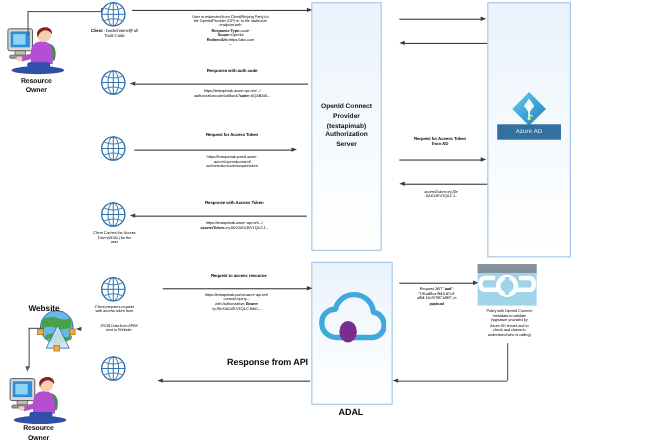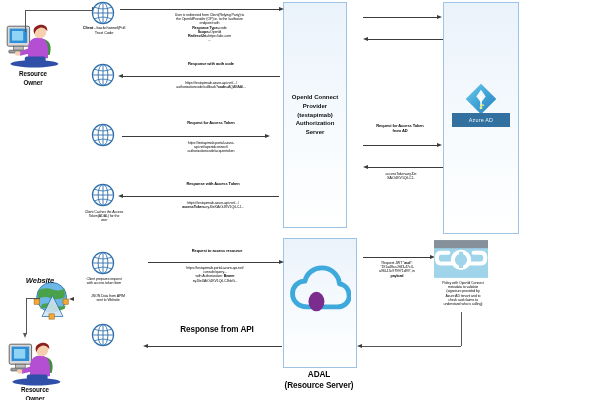--- a/index.html
+++ b/index.html
@@ -27,21 +27,21 @@
     line-height: 1.18;
     color: #0a0a0a;
     letter-spacing: -0.1px;
   }
   .t-label-bold { font-weight: bold; }
   .t-tiny  { font-size: 3.6px; }
   .t-small { font-size: 4.0px; }
   .t-box   { font-size: 6.0px; font-weight: bold; line-height: 1.45; }
   .t-big   { font-size: 8.2px; font-weight: bold; }
   .t-owner { font-size: 6.3px; font-weight: bold; line-height: 1.35; }
-  .t-website { font-size: 7.6px; font-weight: bold; color:#111;font-style:italic; }
+  .t-website { font-size: 7.6px; font-weight: bold; color:#111; }
 
   
   .lane {
     position: absolute;
     border: 1px solid #9dc3e6;
     background: linear-gradient(180deg,#eaf2fb 0%, #f4f9fd 45%, #ffffff 100%);
     display: flex;
     align-items: center;
     justify-content: center;
   }
@@ -135,21 +135,20 @@
   <div class="lane" style="left:283px; top:238px; width:72px; height:128px;"></div>
 
   <div class="abs" style="left:289px; top:262px; width:62px; height:56px;">
     <svg viewBox="0 0 70 62" width="62" height="56">
       <path d="M20 50 C10 50 4 43 4 35 C4 27 10 21 18 21 C20 12 28 6 37 6
                C48 6 56 14 57 24 C64 25 68 31 68 38 C68 45 62 50 55 50 Z" fill="none" stroke="#3fa9dc" stroke-width="5.5" stroke-linejoin="round"></path>
       <ellipse cx="31" cy="44" rx="9" ry="11" fill="#7b2d8e"></ellipse>
     </svg>
   </div>
   <div class="txt t-big" style="left:279px; top:370px; width:80px;">ADAL</div>
-  <div class="txt t-big" style="left:269px; top:381px; width:100px;">(Resource Server)</div>
 
   <div class="abs" style="left:4px; top:18px; width:56px; height:50px;">
     <svg viewBox="0 0 70 62" width="56" height="50">
 
       <ellipse cx="38" cy="57" rx="30" ry="4.5" fill="#2f4fa8"></ellipse>
 
       <rect x="4" y="10" width="28" height="25" rx="2" fill="#d8d8d8" stroke="#555" stroke-width="1.1"></rect>
       <rect x="7" y="13" width="22" height="18" fill="#2e8fd8"></rect>
       <rect x="10" y="16" width="14" height="12" fill="#8fd4f5"></rect>
       <rect x="12" y="35" width="12" height="5" fill="#bdbdbd" stroke="#555" stroke-width="0.8"></rect>
@@ -362,21 +361,21 @@
   <div class="globe" style="left:90px; top:322px;">
     <svg width="26" height="26" viewBox="0 0 32 32">
       <circle cx="16" cy="16" r="13" fill="#ffffff" stroke="#2f6fad" stroke-width="1.5"></circle>
       <ellipse cx="16" cy="16" rx="6" ry="13" fill="none" stroke="#2f6fad" stroke-width="1.1"></ellipse>
       <line x1="3" y1="16" x2="29" y2="16" stroke="#2f6fad" stroke-width="1.1"></line>
       <line x1="16" y1="3" x2="16" y2="29" stroke="#2f6fad" stroke-width="1.1"></line>
       <path d="M6 9 Q16 13 26 9" fill="none" stroke="#2f6fad" stroke-width="1"></path>
       <path d="M6 23 Q16 19 26 23" fill="none" stroke="#2f6fad" stroke-width="1"></path>
     </svg>
   </div>
-  <div class="txt t-big" style="left:154px; top:325px; width:126px;">Response from API</div>
+  <div class="txt t-big" style="left:154px; top:325px; width:126px;text-align:right;">Response from API</div>
   <div class="arrow-line" style="left:148px; top:346px; width:134px;"></div>
   <div class="arrow-head-l" style="left:143px; top:343.6px;"></div>
 
   <div class="arrow-line" style="left:363px; top:257px; width:68px;"></div>
   <div class="arrow-head-r" style="left:430px; top:254.6px;"></div>
   <div class="txt t-tiny" style="left:357px; top:261px; width:80px;">
     <div><span>Request JWT "</span><span class="t-label-bold">aud</span><span>":</span></div>
     <div>"191a48ca-9f43-47c3-</div>
     <div>a9f4-15c979971d99", in</div>
     <div class="t-label-bold">payload</div>

